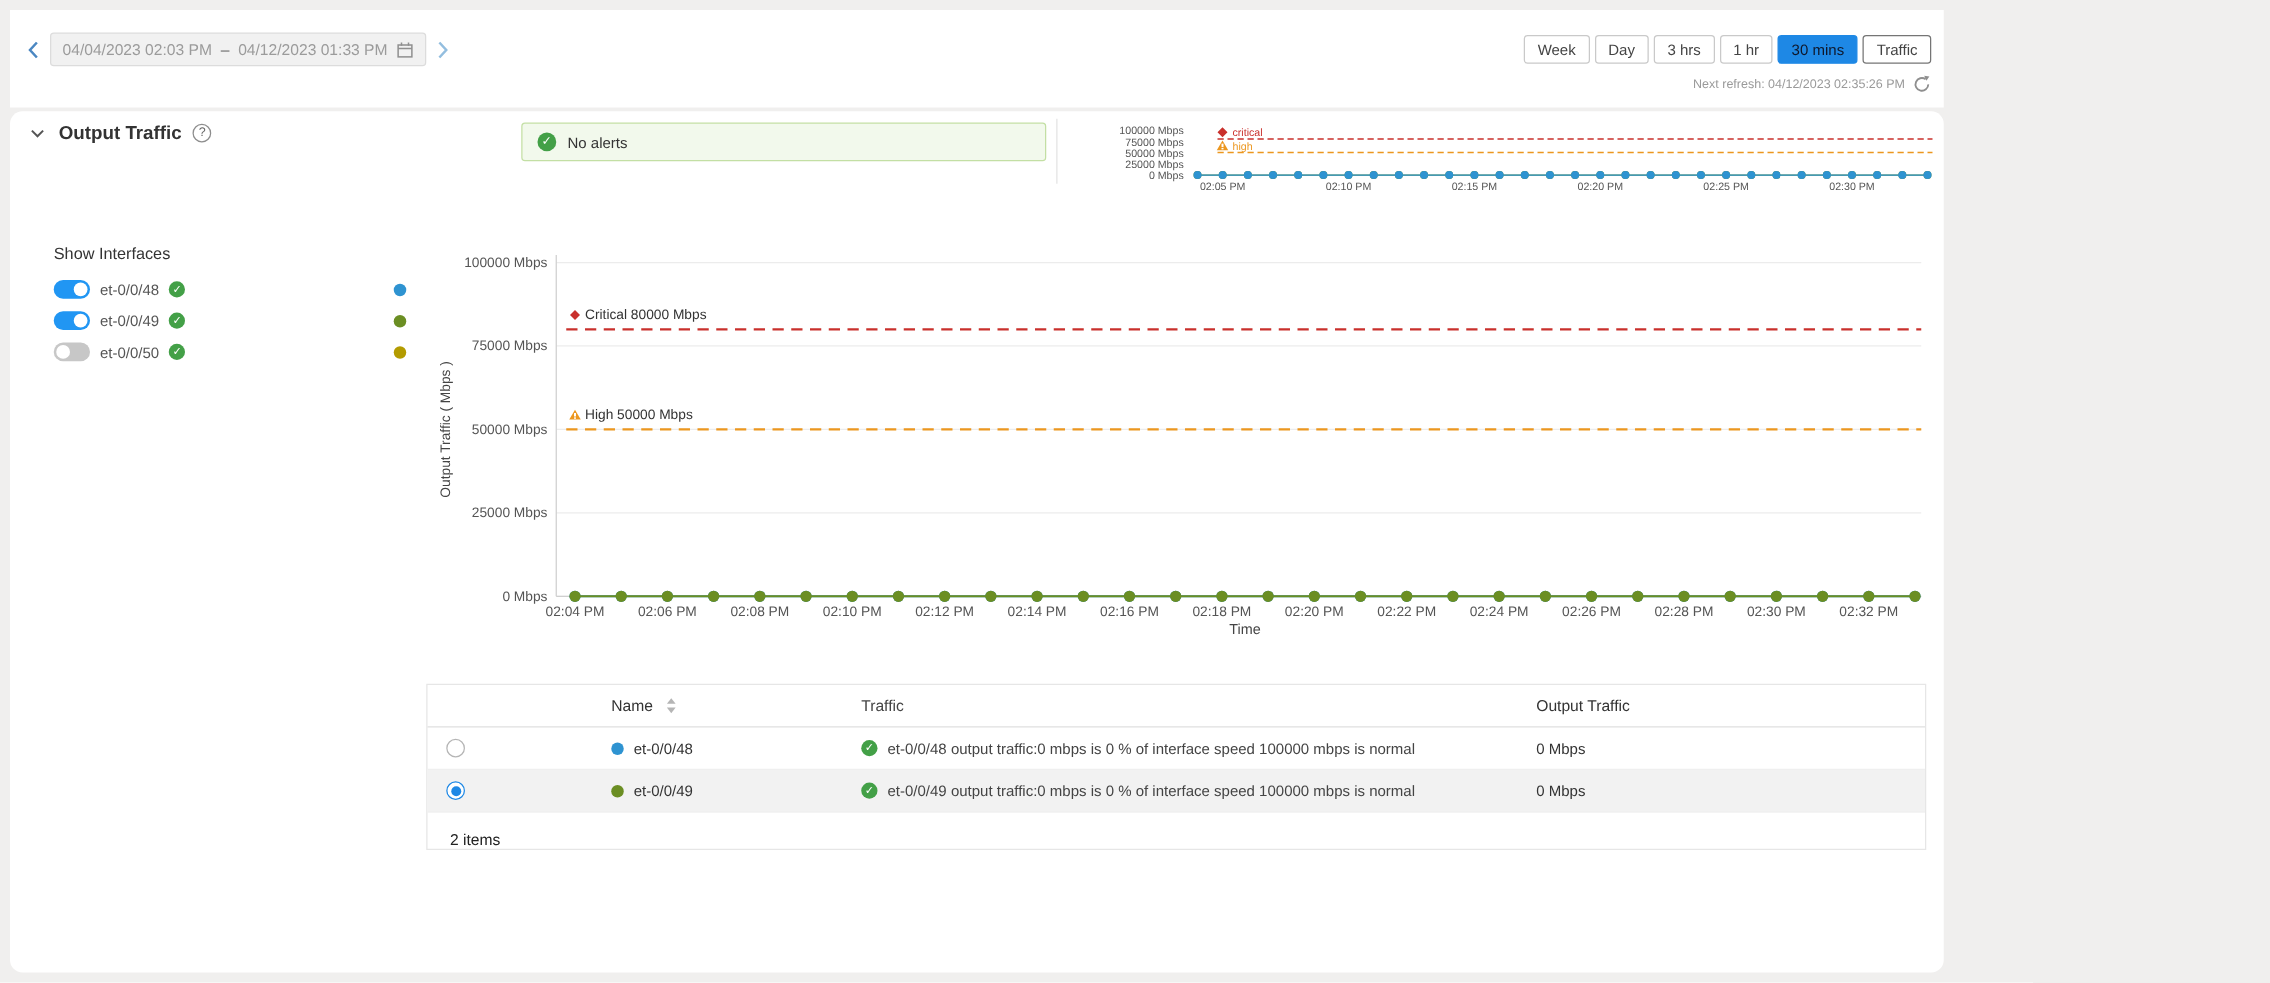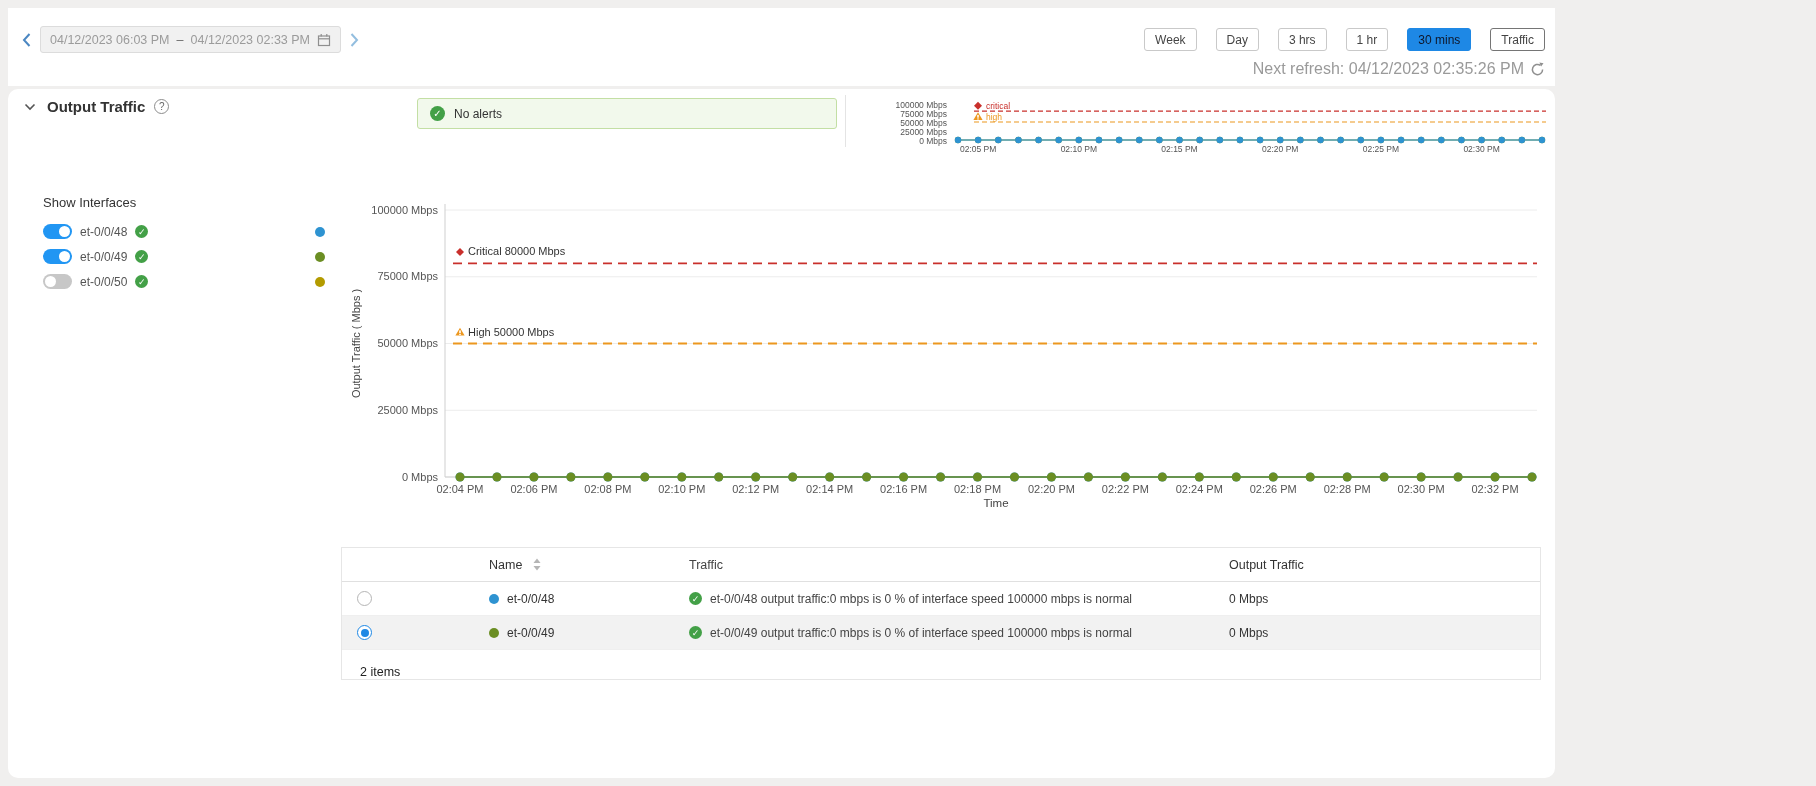--- a/index.html
+++ b/index.html
@@ -8,25 +8,25 @@
   svg{display:block;}
   svg text{font-family:"Liberation Sans","DejaVu Sans",sans-serif;}
 
   
   .topbar{position:absolute;left:8px;top:8px;width:1547px;height:78px;background:#fff;}
   .date-nav{position:absolute;left:12px;top:18px;display:flex;align-items:center;gap:7px;}
   .nav-btn{background:none;border:none;padding:2px;cursor:pointer;display:flex;align-items:center;}
   .date-input{display:flex;align-items:center;gap:7px;background:#f1f1f1;border:1px solid #dcdcdc;border-radius:3px;height:27px;padding:0 9px;font-size:12.5px;color:#9b9b9b;cursor:pointer;box-sizing:border-box;}
   .date-input .sep{color:#666;}
   .top-right{position:absolute;right:10px;top:20px;display:flex;flex-direction:column;align-items:flex-end;gap:9px;}
-  .seg{display:flex;gap:19px;align-items:flex-end;}
+  .seg{display:flex;gap:4px;align-items:flex-end;}
   .seg button{height:23px;padding:0 10px;background:#fff;border:1px solid #c9c9c9;border-radius:3px;color:#444;font-size:12px;cursor:pointer;font-family:inherit;}
   .seg button.active{background:#1e88e5;border-color:#1e88e5;color:#0f172a;}
   .seg button.custom{border-color:#757575;}
-  .refresh-row{display:flex;align-items:center;gap:6px;font-size:16px;color:#9a9a9a;}
+  .refresh-row{display:flex;align-items:center;gap:6px;font-size:10px;color:#9a9a9a;}
 
   
   .content{position:absolute;left:8px;top:89px;width:1547px;height:689px;background:#fff;border-radius:10px;}
   .section-head{position:absolute;left:14px;top:9px;display:flex;align-items:center;gap:9px;}
   .collapse{background:none;border:none;padding:2px;cursor:pointer;display:flex;}
   .sec-title{font-size:15px;font-weight:bold;color:#333;}
   .help{width:15px;height:15px;border:1px solid #8d8d8d;border-radius:50%;color:#666;font-size:10px;display:inline-flex;align-items:center;justify-content:center;cursor:pointer;box-sizing:border-box;}
   .banner{position:absolute;left:409px;top:9px;width:420px;height:31px;box-sizing:border-box;background:#f2f9ec;border:1px solid #c3dfa4;border-radius:3px;display:flex;align-items:center;gap:9px;padding:0 12px;font-size:12px;color:#333;}
   .vdiv{position:absolute;left:837px;top:6px;width:1px;height:52px;background:#e4e4e4;}
   #chart-overview{position:absolute;left:860px;top:5px;width:684px;height:66px;}
@@ -72,23 +72,23 @@
 <div class="page">
 
   <header class="topbar">
     <div class="date-nav">
       <button class="nav-btn">
         <svg width="9" height="14" viewBox="0 0 9 14">
             <polyline points="7.5,1 2,7 7.5,13" fill="none" stroke="#4b87c2" stroke-width="2"></polyline>
           </svg>
       </button>
       <div class="date-input">
-        <span>04/12/2023 06:03 PM</span>
+        <span>04/04/2023 02:03 PM</span>
         <span class="sep">–</span>
-        <span>04/12/2023 02:33 PM</span>
+        <span>04/12/2023 01:33 PM</span>
         <svg width="14" height="14" viewBox="0 0 14 14">
           <rect x="1.5" y="3" width="11" height="9.5" fill="none" stroke="#8f8f8f" stroke-width="1.2"></rect>
           <line x1="1.5" y1="5.8" x2="12.5" y2="5.8" stroke="#8f8f8f" stroke-width="1.2"></line>
           <line x1="4.2" y1="1" x2="4.2" y2="3.6" stroke="#8f8f8f" stroke-width="1.2"></line>
           <line x1="9.8" y1="1" x2="9.8" y2="3.6" stroke="#8f8f8f" stroke-width="1.2"></line>
         </svg>
       </div>
       <button class="nav-btn">
         <svg width="9" height="14" viewBox="0 0 9 14">
             <polyline points="1.5,1 7,7 1.5,13" fill="none" stroke="#93bedf" stroke-width="2"></polyline>

